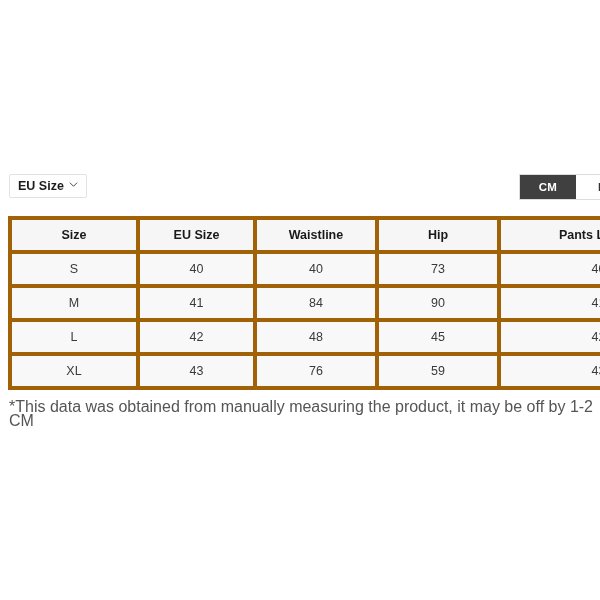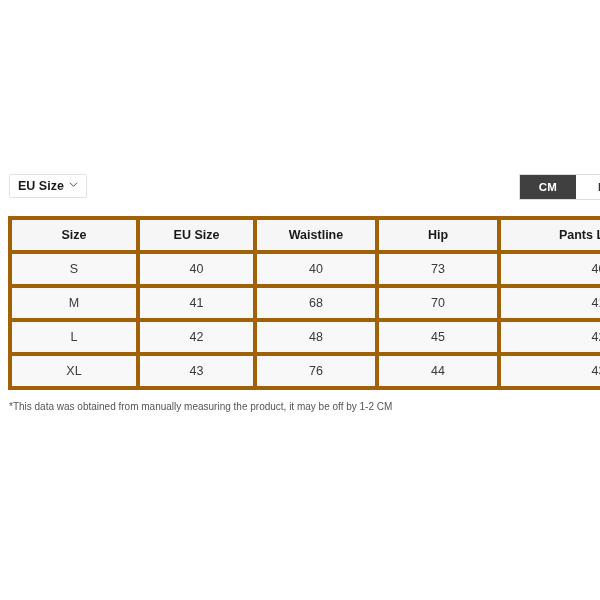--- a/index.html
+++ b/index.html
@@ -129,21 +129,21 @@
     font-weight: normal;
     color: #3a3a3a;
   }
   table.size-table col.c0 { width: 128px; }
   table.size-table col.c1 { width: 117px; }
   table.size-table col.c2 { width: 122px; }
   table.size-table col.c3 { width: 122px; }
   table.size-table col.c4 { width: 199px; }
   .footnote {
     margin: 10px 0 0 9px;
-    font-size: 10px;
+    font-size: 16px;
     color: #555555;
     line-height: 14px;
   }
 </style>
 </head>
 <body>
 
 <div class="page">
   <div class="size-guide">
 
@@ -188,36 +188,36 @@
           <tr>
             <td>S</td>
             <td>40</td>
             <td>40</td>
             <td>73</td>
             <td>40</td>
           </tr>
           <tr>
             <td>M</td>
             <td>41</td>
-            <td>68</td>
-            <td>70</td>
+            <td>84</td>
+            <td>90</td>
             <td>41</td>
           </tr>
           <tr>
             <td>L</td>
             <td>42</td>
             <td>48</td>
             <td>45</td>
             <td>42</td>
           </tr>
           <tr>
             <td>XL</td>
             <td>43</td>
             <td>76</td>
-            <td>44</td>
+            <td>59</td>
             <td>43</td>
           </tr>
         </tbody>
       </table>
     </div>
 
     <div class="footnote">*This data was obtained from manually measuring the product, it may be off by 1-2 CM</div>
 
   </div>
 </div>

